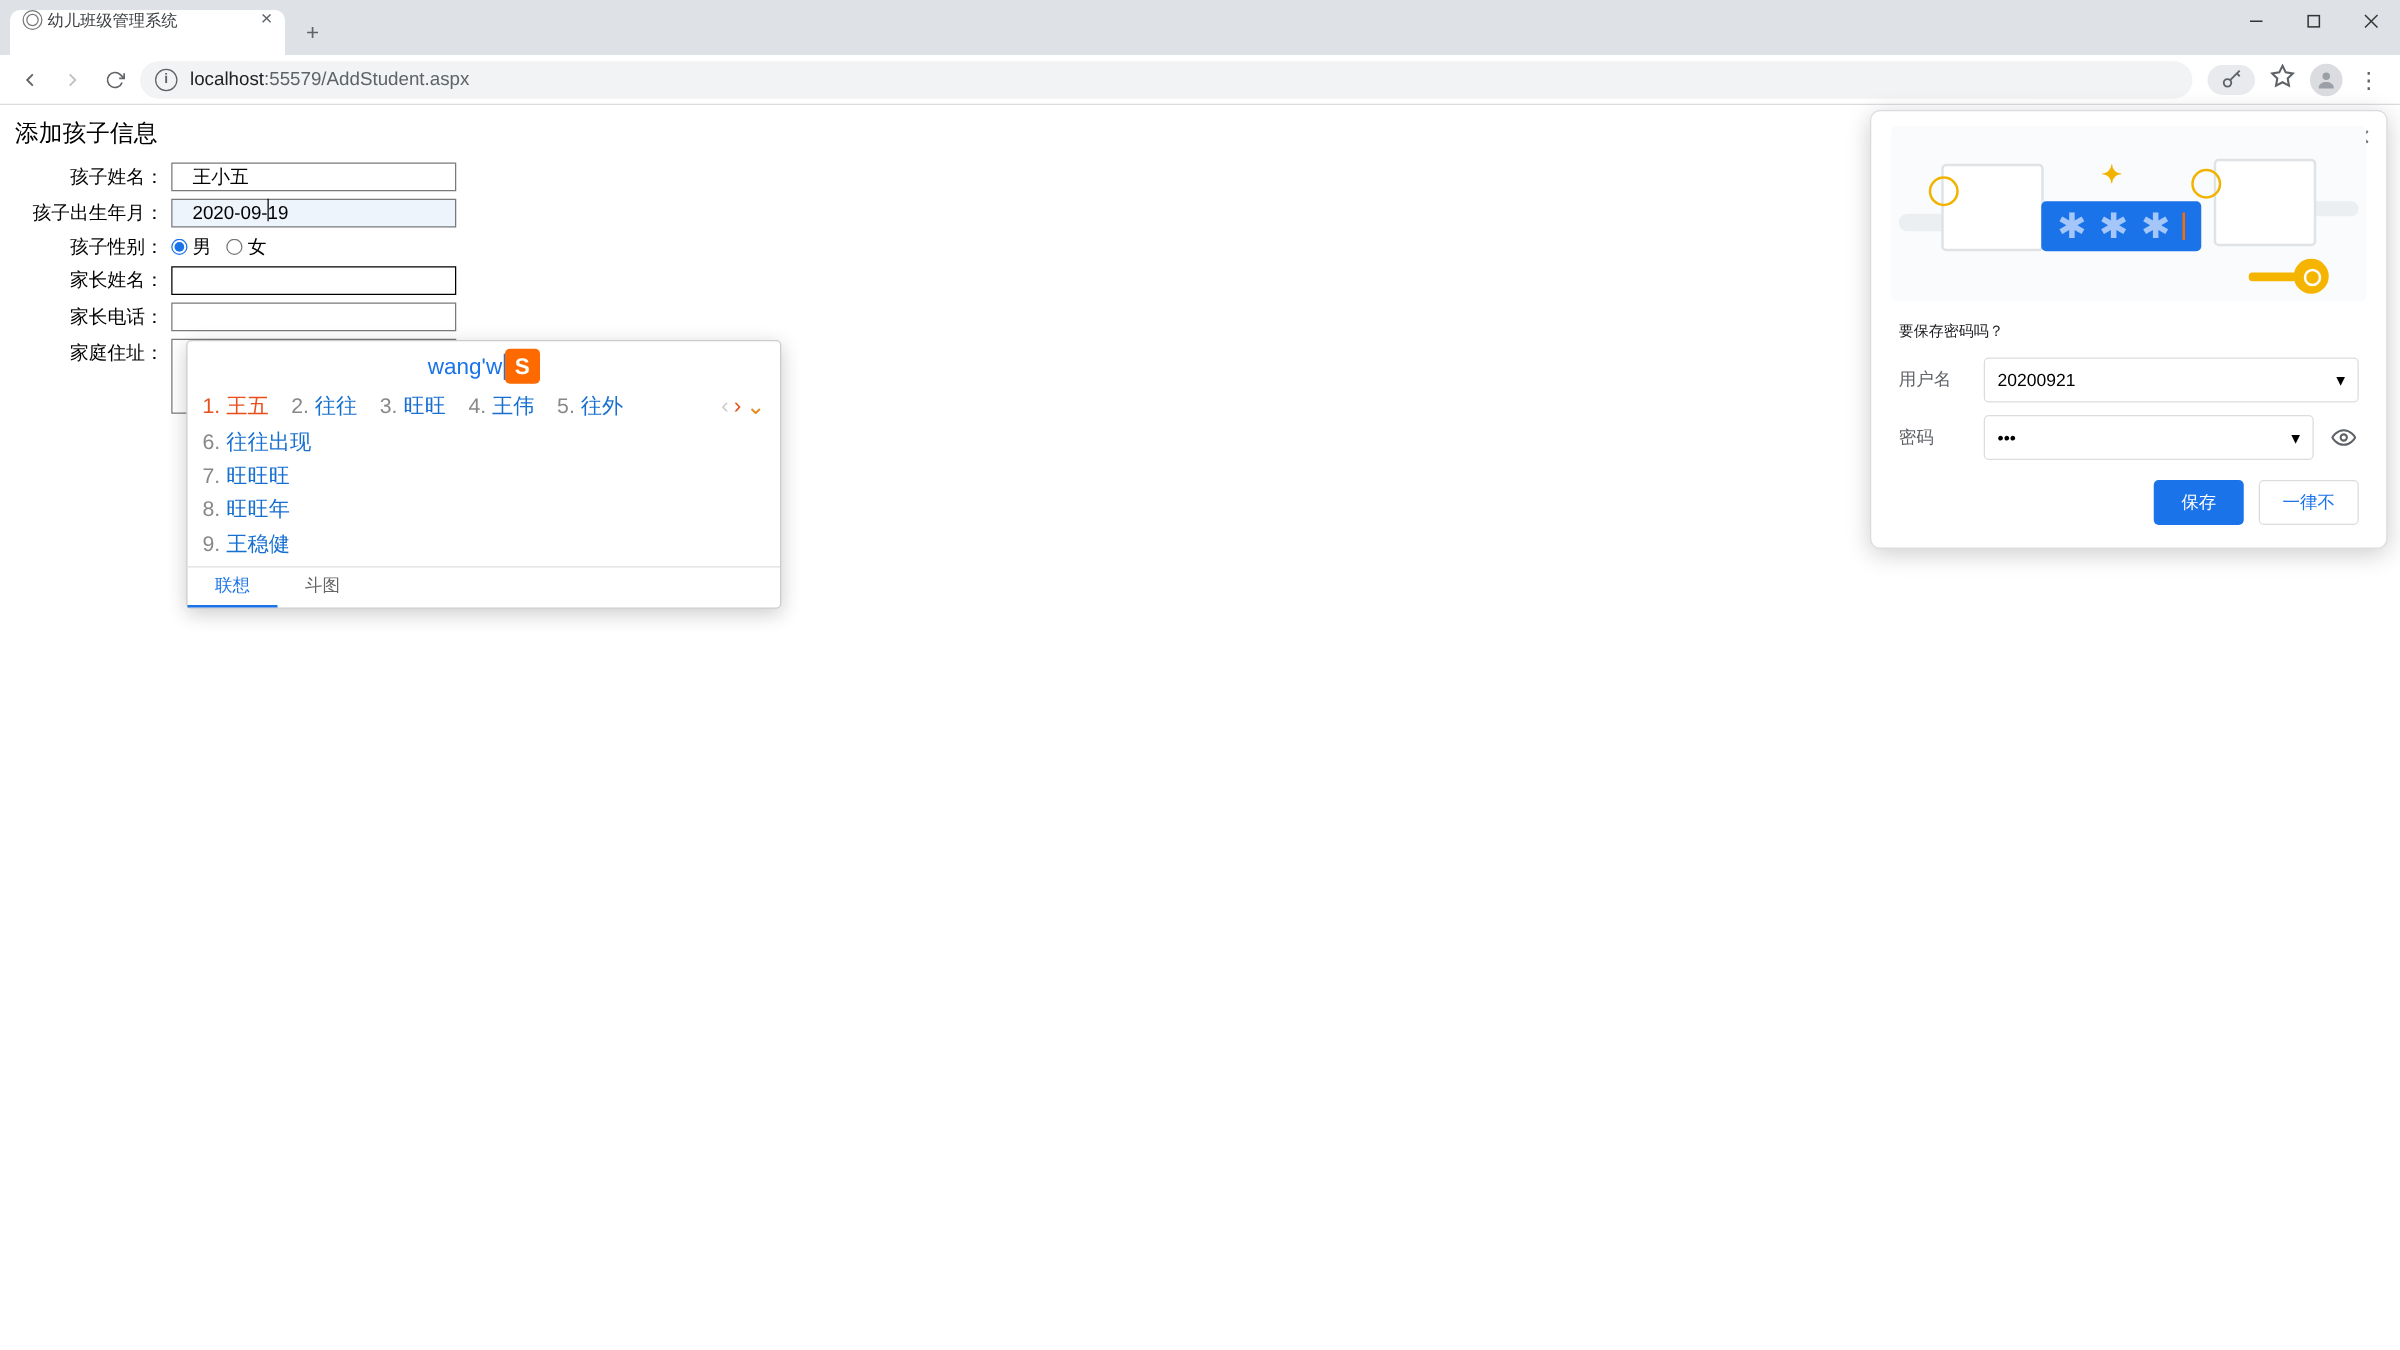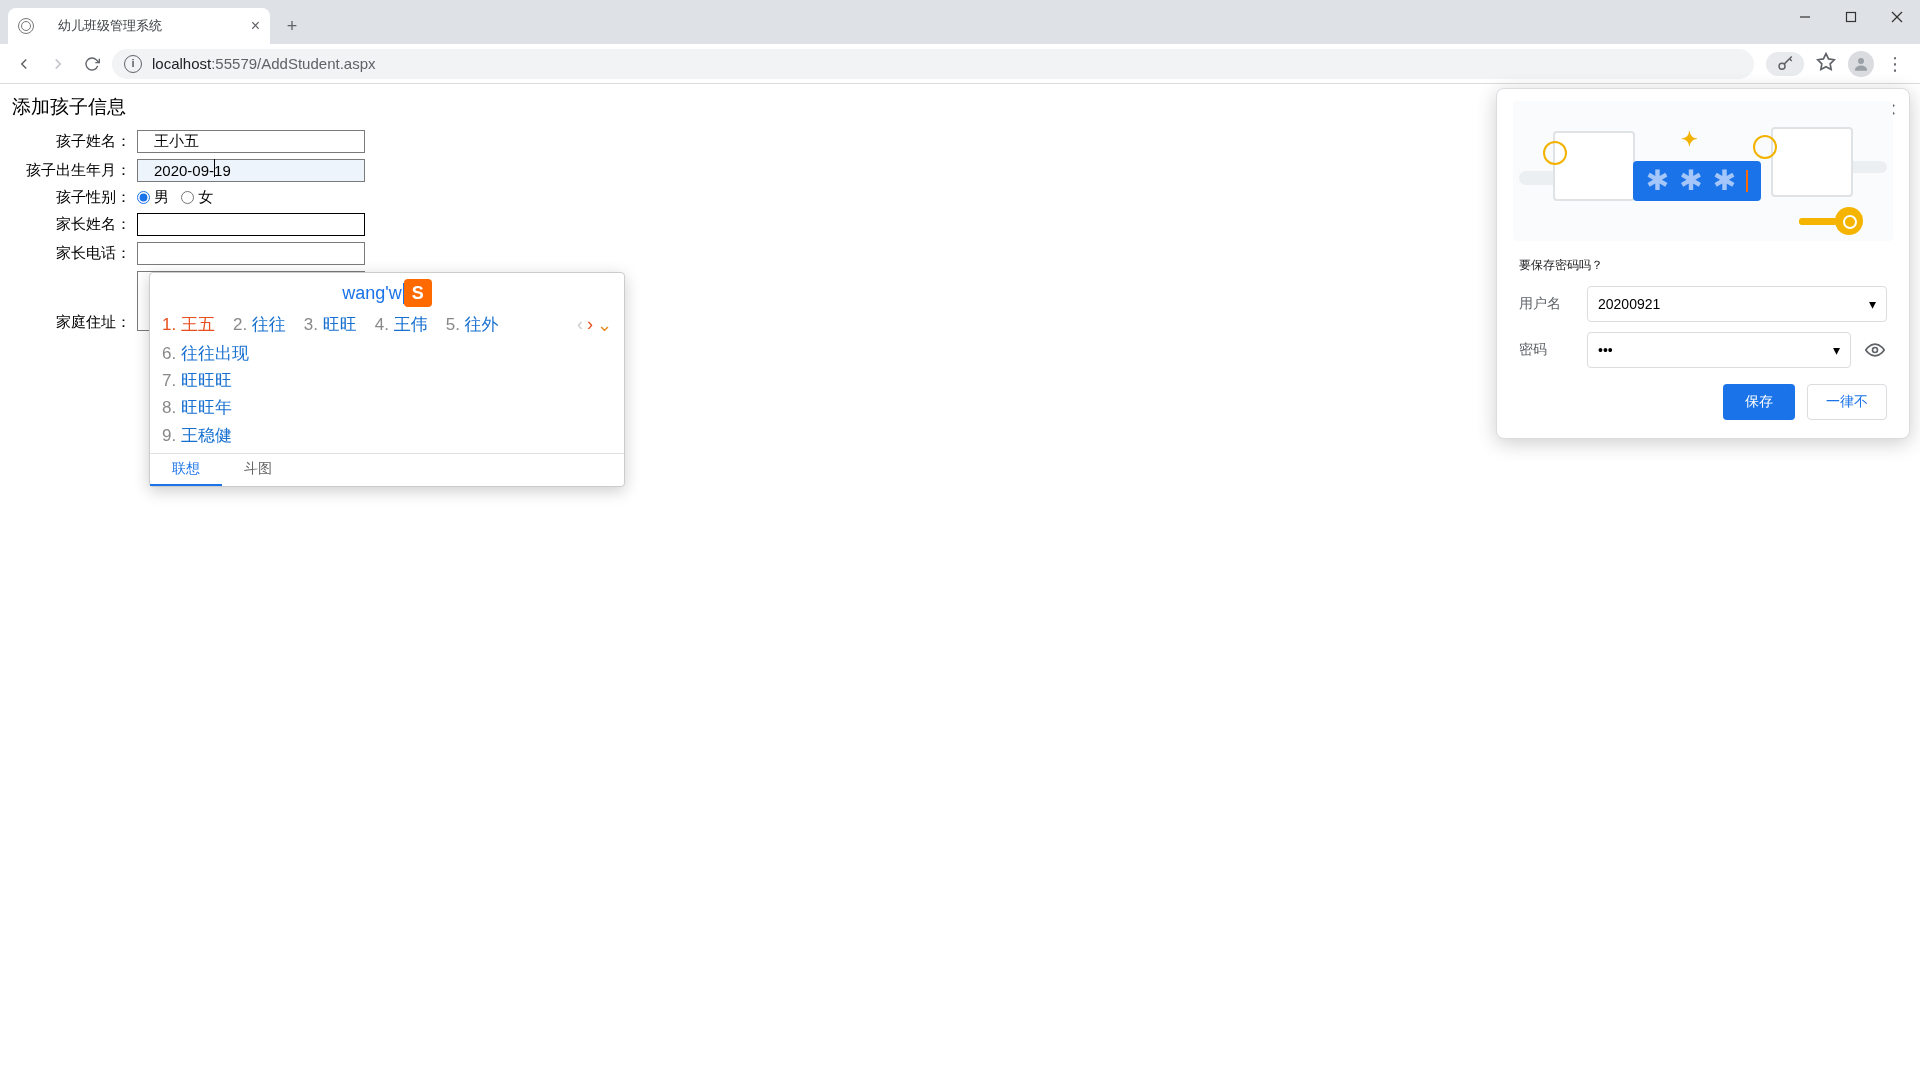--- a/index.html
+++ b/index.html
@@ -5,21 +5,21 @@
 * { box-sizing: border-box; margin: 0; padding: 0; font-family: "Microsoft YaHei", Arial, sans-serif; }
 body { background: #fff; width: 1920px; height: 1080px; overflow: hidden; position: relative; }
 
 
 .win-controls { position: absolute; top: 0; right: 0; display: flex; height: 34px; }
 .win-btn { width: 46px; height: 34px; display: flex; align-items: center; justify-content: center; color: #333; font-size: 14px; }
 .win-btn svg { stroke: #333; }
 
 
 .tabstrip { height: 44px; background: #dee1e6; display: flex; align-items: flex-end; padding-left: 8px; }
-.tab { background: #fff; height: 36px; width: 262px; border-radius: 8px 8px 0 0; display: flex; align-items: center; padding: 0 10px; gap: 24px; font-size: 13px; color: #3c4043; position: relative; }
+.tab { background: #fff; height: 36px; width: 220px; border-radius: 8px 8px 0 0; display: flex; padding: 0 10px; gap: 4px; font-size: 13px; color: #3c4043; position: relative; }
 .tab-favicon { width: 16px; height: 16px; border-radius: 50%; border: 1px solid #777; display: flex; align-items: center; justify-content: center; }
 .tab-favicon::before { content: ""; width: 8px; height: 8px; border: 1px solid #777; border-radius: 50%; }
 .tab-close { margin-left: auto; font-size: 16px; color: #5f6368; line-height: 1; }
 .newtab { width: 28px; height: 28px; margin-left: 8px; margin-bottom: 4px; display: flex; align-items: center; justify-content: center; font-size: 18px; color: #5f6368; border-radius: 50%; }
 
 
 .toolbar { height: 40px; background: #fff; border-bottom: 1px solid #dadce0; display: flex; align-items: center; padding: 0 10px; gap: 6px; }
 .nav-arrow { width: 28px; height: 28px; display: flex; align-items: center; justify-content: center; color: #5f6368; border-radius: 50%; }
 .nav-arrow.disabled { color: #bdc1c6; }
 .omnibox { flex: 1; height: 30px; background: #f1f3f4; border-radius: 15px; display: flex; align-items: center; padding: 0 12px; gap: 10px; color: #202124; font-size: 15px; }
@@ -195,21 +195,21 @@
     <div class="form-label">家长姓名：</div>
     <input class="form-input focused" value="" style="">
   </div>
 
   <div class="form-row">
     <div class="form-label">家长电话：</div>
     <input class="form-input" value="" style="">
   </div>
 
   <div class="form-row" style="align-items:flex-start;">
-    <div class="form-label" style="padding-top:2px;margin-top:40px;">家庭住址：</div>
+    <div class="form-label" style="padding-top:2px;">家庭住址：</div>
     <textarea class="form-textarea" style=""></textarea>
   </div>
 
   <div class="submit-row">
     <button class="submit-btn">提交信息</button>
   </div>
 </div>
 
 <div class="ime">
   <div class="ime-top">

